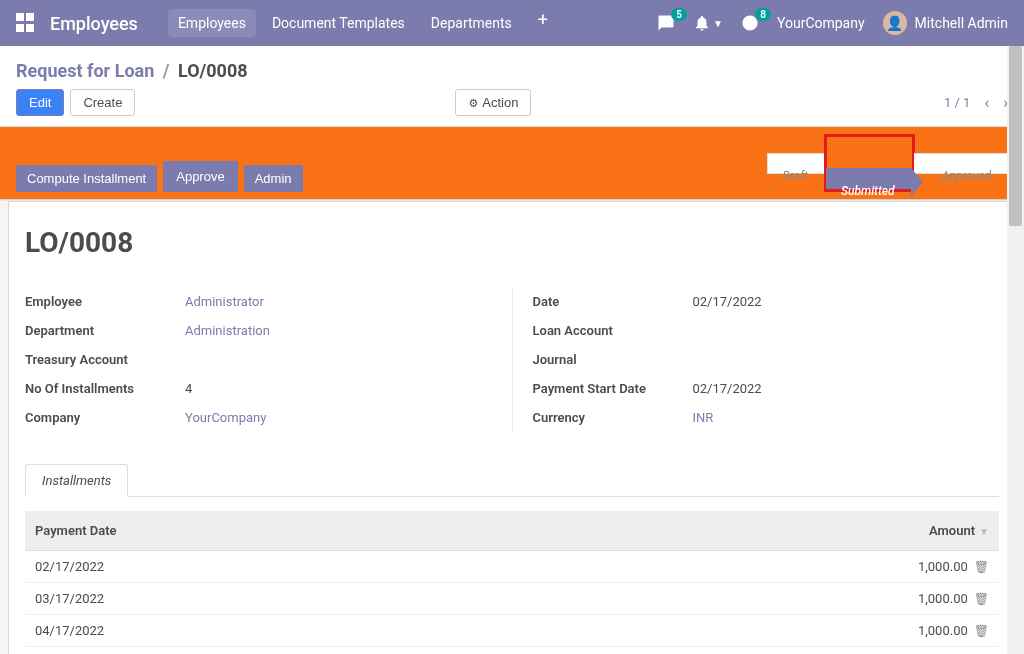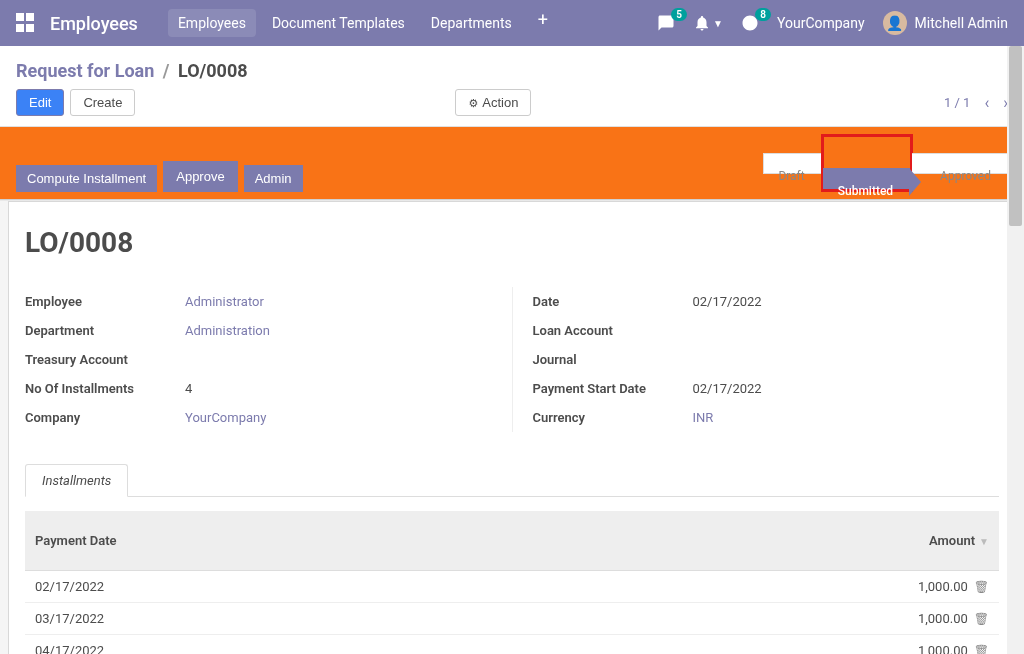--- a/index.html
+++ b/index.html
@@ -38,21 +38,21 @@
 .btn.gear::before { content: "⚙"; font-size: 11px; margin-right: 4px; }
 .controls .left-btns { display: flex; gap: 6px; }
 .controls .center-btns { margin-left: 320px; }
 .controls .right-nav { margin-left: auto; display: flex; align-items: center; gap: 14px; color: #7c7bad; justify-content: flex-end; }
 .controls .right-nav .chev { cursor: pointer; font-size: 16px; color: #7c7bad; }
 
 
 .statusbar { border-top: 1px solid #e0e0e0; border-bottom: 1px solid #d0d0d0; background: #f97316; padding: 7px 16px; display: flex; align-items: flex-end; }
 .statusbar .btn { background: #7c7bad; color: #fff; border-color: #7c7bad; margin-right: 6px; padding: 5px 10px; border-radius: 0; }
 .statusbar .status-flow { margin-left: auto; display: flex; align-items: center; }
-.status-step { position: relative; height: 21px; line-height: 28px; padding: 8px 16px 0 22px; background: #fff; color: #888; border: 1px solid #ddd; font-size: 12px; margin-left: -1px; }
+.status-step { position: relative; height: 21px; line-height: 28px; padding: 8px 16px 0 22px; background: #fff; color: #888; border: 1px solid #ddd; font-size: 12px; margin-left: -1px; font-style: italic; }
 .status-step:first-child { padding-left: 14px; }
 .status-step.active { background: #7c7bad; color: #fff; border-color: #7c7bad; font-weight: 500; margin-top: 31px; }
 .status-step.active::after { content: ""; position: absolute; right: -12px; top: -1px; border-left: 12px solid #7c7bad; border-top: 14px solid transparent; border-bottom: 14px solid transparent; z-index: 2; }
 .status-step.before-active { border-right: none; }
 .status-step.after-active { padding-left: 28px; border-left: none; }
 .highlight-box { border: 3px solid #e21b1b; }
 
 
 .sheet-bg { background: #f5f5f5; padding: 0 0; border-top: 1px solid #e9e9e9; }
 .sheet { background: #fff; border: 1px solid #d8d8d8; margin: 0 8px; padding: 24px 16px; min-height: 460px; }
@@ -62,21 +62,21 @@
 .form-col:first-child { border-right: 1px solid #eee; padding-right: 20px; margin-right: 20px; }
 .form-row { display: flex; padding: 7px 0; }
 .form-row .label { width: 160px; font-weight: 600; color: #4c4c4c; }
 .form-row .value { flex: 1; color: #4c4c4c; }
 .form-row .value.link { color: #7c7bad; cursor: pointer; }
 
 
 .tabbar { margin-top: 32px; border-bottom: 1px solid #ddd; }
 .tabbar .tabitem { display: inline-block; padding: 8px 16px; border: 1px solid #ddd; border-bottom: 1px solid #fff; background: #fff; margin-bottom: -1px; border-radius: 3px 3px 0 0; color: #4c4c4c; cursor: pointer; font-style: italic; }
 table.inst { width: 100%; border-collapse: collapse; margin-top: 14px; }
-table.inst th { background: #eee; text-align: left; padding: 22px 10px; font-weight: 600; color: #4c4c4c; border-bottom: 1px solid #ddd; }
+table.inst th { background: #eee; text-align: left; padding: 12px 10px; font-weight: 600; color: #4c4c4c; border-bottom: 1px solid #ddd; }
 table.inst th.amt { text-align: right; }
 table.inst td { padding: 8px 10px; border-bottom: 1px solid #eee; }
 table.inst td.amt { text-align: right; }
 .trash { color: #888; cursor: pointer; margin-left: 6px; font-size: 12px; }
 .sortarrow { color: #bbb; font-size: 10px; margin-left: 4px; }
 
 svg.ico { width: 18px; height: 18px; fill: #fff; }
 </style>
 </head>
 <body>

